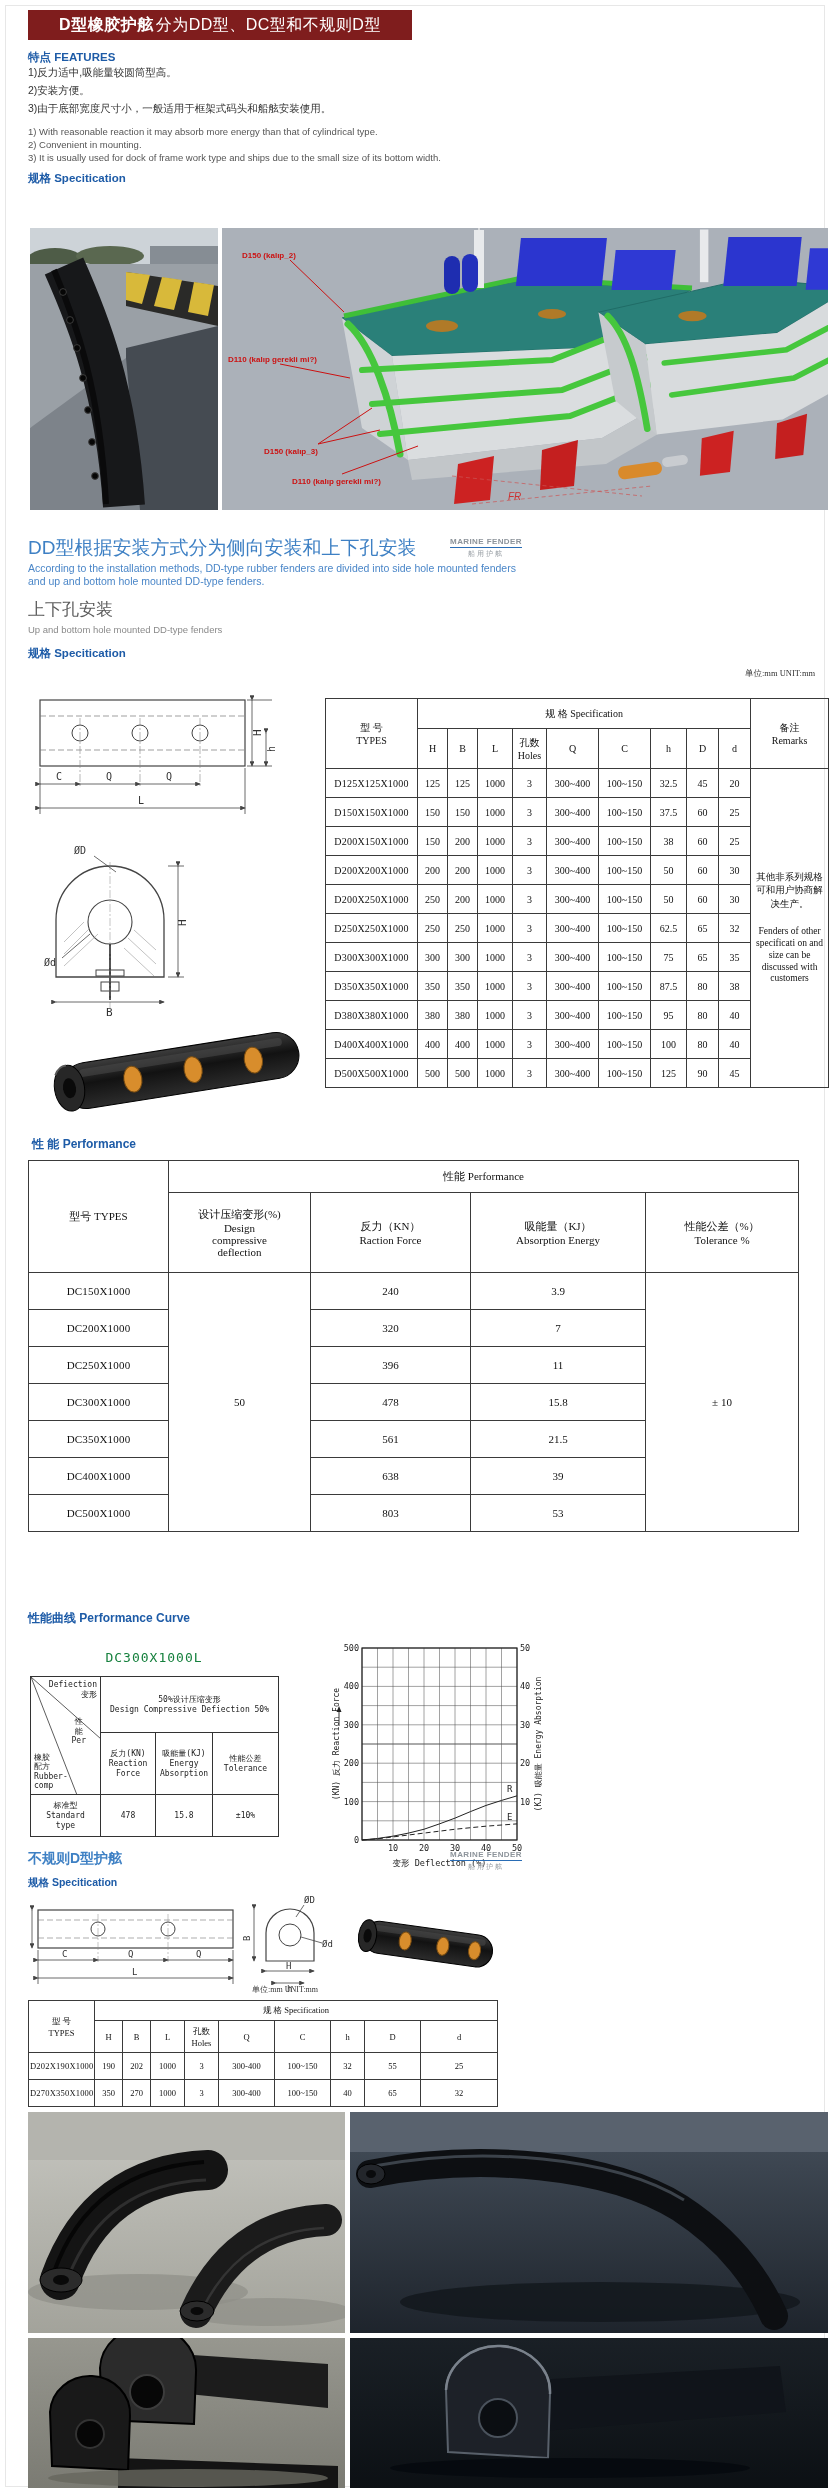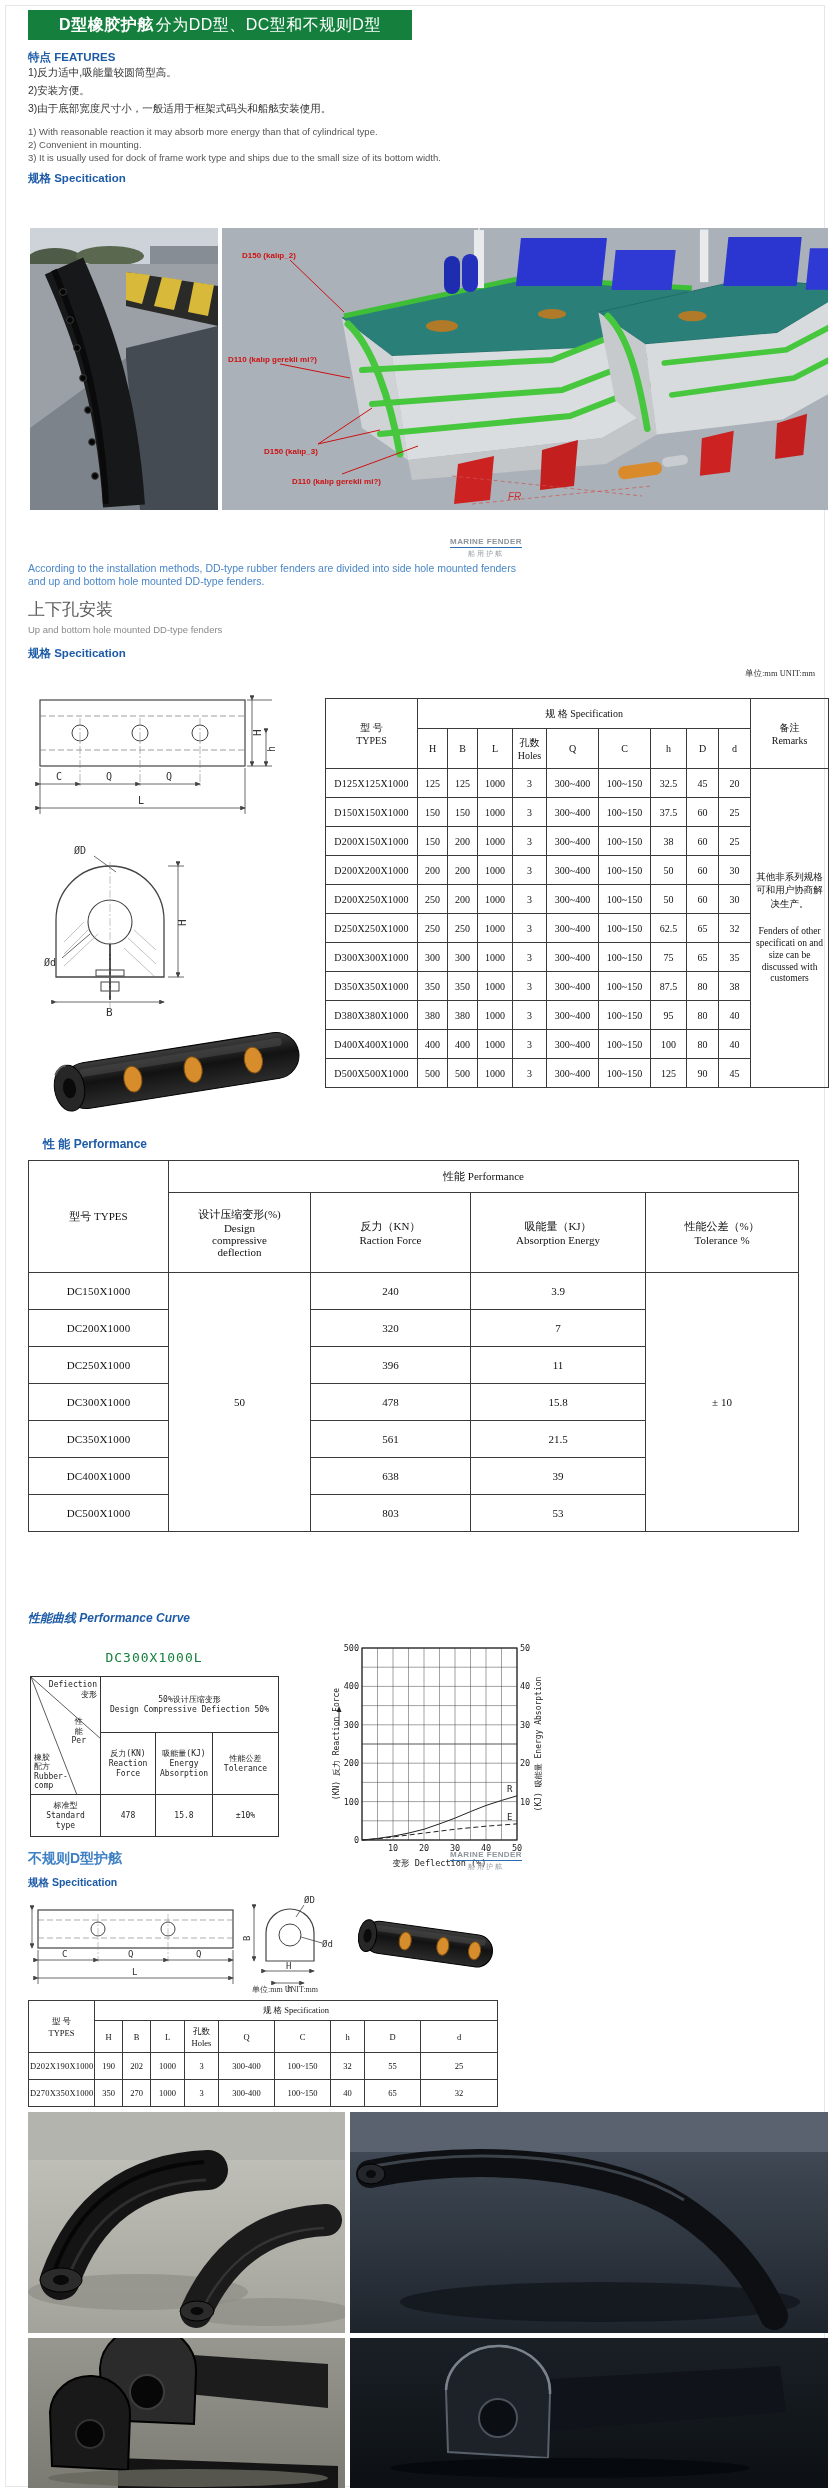--- a/index.html
+++ b/index.html
@@ -1,19 +1,19 @@
 <!DOCTYPE html>
 <html><head>
 <meta charset="utf-8">
 <style>
   html,body{margin:0;padding:0;background:#fff;}
   .page{position:relative;width:830px;height:2492px;background:#fff;font-family:"Liberation Sans",sans-serif;overflow:hidden;}
   .frame{position:absolute;left:5px;top:5px;width:818px;height:2480px;border:1px solid #e7e7e7;pointer-events:none;}
   .abs{position:absolute;}
-  .banner{background:#15803d;color:#fff;font-size:16px;height:30px;line-height:30px;text-align:center;letter-spacing:.5px;}
+  .banner{background:#7f1d1d;color:#fff;font-size:16px;height:30px;line-height:30px;text-align:center;letter-spacing:.5px;}
   .banner b{font-weight:bold;margin-right:2px;}
   .blue-h{color:#1d5ba7;font-weight:bold;font-size:11.5px;}
   .cn-line{font-size:10.5px;color:#333;}
   .en-line{font-size:9.5px;color:#555;}
   .big-title{color:#3e80c4;font-size:19px;}
   .big-sub{color:#4a86c8;font-size:10.5px;}
   .gray-title{color:#5a5a5a;font-size:17px;}
   .gray-sub{color:#8a8a8a;font-size:9.5px;}
   .unit{font-size:8.5px;color:#333;font-family:"Liberation Serif",serif;}
   .logo{width:72px;text-align:center;}
@@ -139,20 +139,21 @@
       <line x1="120" y1="246" x2="196" y2="218"></line>
     </g>
     <text x="20" y="30" font-size="8" fill="#cc1111" class="red-lbl">D150 (kalıp_2)</text>
     <text x="6" y="134" font-size="8" fill="#cc1111" class="red-lbl">D110 (kalıp gerekli mi?)</text>
     <text x="42" y="226" font-size="8" fill="#cc1111" class="red-lbl">D150 (kalıp_3)</text>
     <text x="70" y="256" font-size="8" fill="#cc1111" class="red-lbl">D110 (kalıp gerekli mi?)</text>
     <text x="286" y="272" font-size="10" fill="#cc3333" font-style="italic">FR</text>
     <path d="M 230,248 L 420,268 M 250,276 L 430,258" stroke="#cc5555" stroke-width="0.7" stroke-dasharray="4 3" fill="none"></path>
   </svg>
 
+  <div class="abs big-title" style="left:28px;top:535px;">DD型根据安装方式分为侧向安装和上下孔安装</div>
   <div class="abs big-sub" style="left:28px;top:562px;">According to the installation methods, DD-type rubber fenders are divided into side hole mounted fenders</div>
   <div class="abs big-sub" style="left:28px;top:575px;">and up and bottom hole mounted DD-type fenders.</div>
   <div class="abs logo" style="left:450px;top:537px;">
     <div class="logo-name">MARINE FENDER</div>
     <div class="logo-sub">船用护舷</div>
   </div>
 
   <div class="abs gray-title" style="left:28px;top:598px;">上下孔安装</div>
   <div class="abs gray-sub" style="left:28px;top:624px;">Up and bottom hole mounted DD-type fenders</div>
   <div class="abs blue-h" style="left:28px;top:646px;">规格 Specitication</div>
@@ -416,21 +417,21 @@
           <td>3</td>
           <td>300~400</td>
           <td>100~150</td>
           <td>125</td>
           <td>90</td>
           <td>45</td>
         </tr>
       </tbody>
   </table>
 
-  <div class="abs blue-h" style="left:43px;top:1136px;font-size:12px;">性 能 Performance</div>
+  <div class="abs blue-h" style="left:32px;top:1136px;font-size:12px;">性 能 Performance</div>
   <table class="abs perf-table" style="left:28px;top:1160px;width:770px;">
     <colgroup>
         <col style="width:140px">
         <col style="width:142px">
         <col style="width:160px">
         <col style="width:175px">
         <col style="width:153px">
       </colgroup>
     <thead>
       <tr style="height:32px">
@@ -484,21 +485,21 @@
           <td>39</td>
         </tr>
         <tr>
           <td class="c-type">DC500X1000</td>
           <td>803</td>
           <td>53</td>
         </tr>
       </tbody>
   </table>
 
-  <div class="abs blue-h" style="left:28px;top:1610px;font-size:12px;font-style:italic;">性能曲线 Performance Curve</div>
+  <div class="abs blue-h" style="left:28px;top:1610px;font-size:12px;">性能曲线 Performance Curve</div>
   <div class="abs model-label" style="left:30px;top:1650px;width:248px;">DC300X1000L</div>
 
   <table class="abs mini-table" style="left:30px;top:1676px;width:248px;">
     <colgroup>
         <col style="width:70px">
         <col style="width:55px">
         <col style="width:57px">
         <col style="width:66px">
       </colgroup>
     <tbody>

